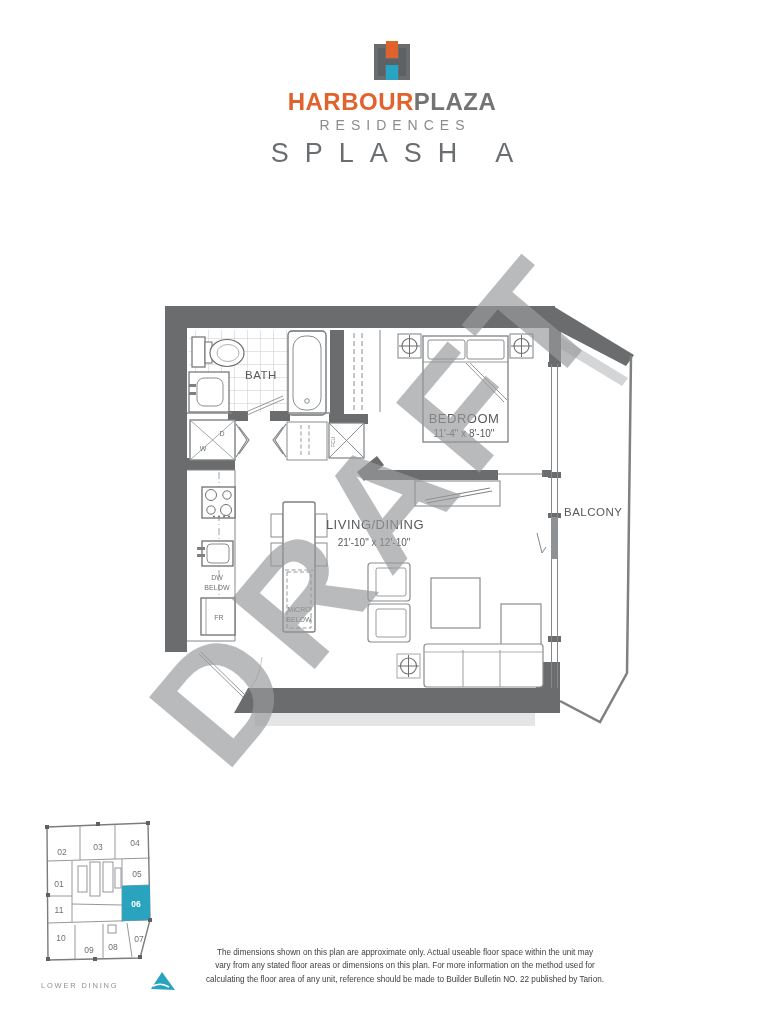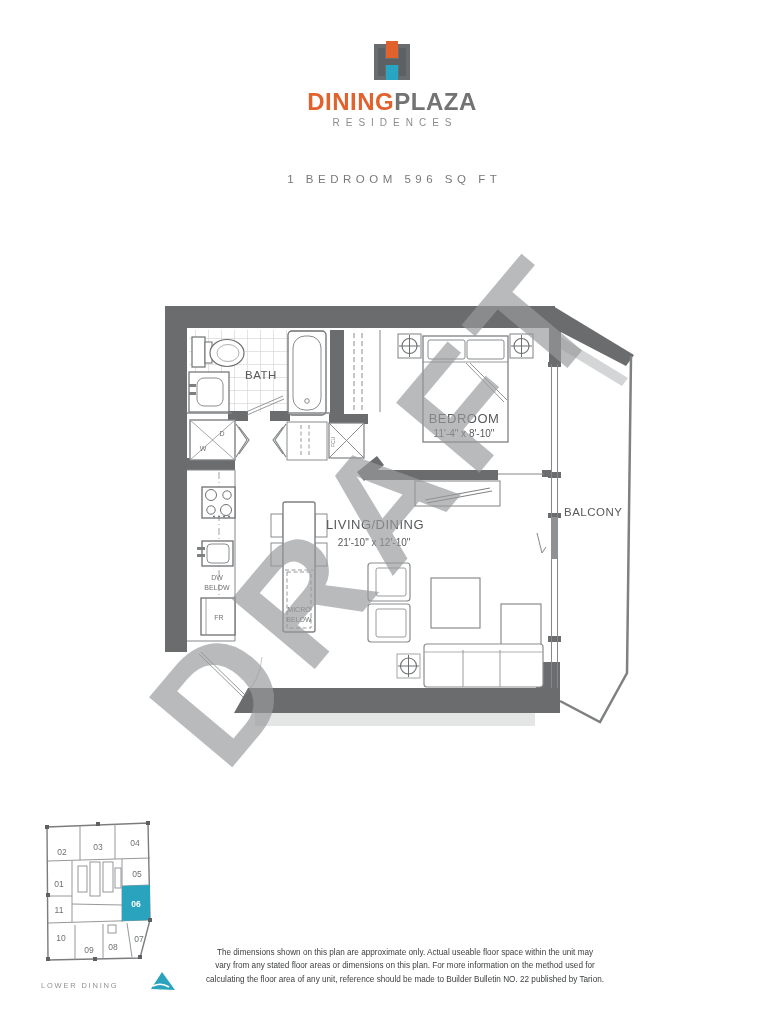--- a/index.html
+++ b/index.html
@@ -3,21 +3,21 @@
 <meta charset="utf-8">
 <style>
   html,body{margin:0;padding:0;background:#ffffff;}
   #page{position:relative;width:784px;height:1024px;background:#ffffff;overflow:hidden;
         font-family:"Liberation Sans",sans-serif;}
   .abs{position:absolute;}
   .ctr{left:0;width:784px;text-align:center;}
   
   #wordmark{top:88px;font-size:24px;font-weight:bold;letter-spacing:0.5px;}
   #wordmark .w1{color:#e2622e;} #wordmark .w2{color:#737373;}
-  #residences{top:117px;font-size:10px;letter-spacing:6px;text-indent:6px;color:#8a8c8e;}
+  #residences{top:117px;font-size:14px;letter-spacing:6px;text-indent:6px;color:#8a8c8e;}
   #plan-name{top:138px;font-size:27px;letter-spacing:16px;text-indent:16px;color:#6b6e70;}
   #plan-spec{top:173px;font-size:11.5px;letter-spacing:4.5px;text-indent:4.5px;color:#77797b;}
   
   #disclaimer{top:946px;left:10px;width:790px;text-align:center;font-size:8.2px;
               line-height:13.4px;color:#3f4041;}
   #disclaimer div{white-space:nowrap;}
   #keyplan-caption{top:981px;left:41px;font-size:7.5px;letter-spacing:1.8px;color:#8f9193;}
   
   text{font-family:"Liberation Sans",sans-serif;fill:#58595b;}
   .room-lbl{font-size:11.5px;letter-spacing:0.5px;}
@@ -36,24 +36,24 @@
 
   <div class="abs" style="left:374px;top:44px;width:36px;height:36px;">
     <div class="abs" style="left:0;top:0;width:36px;height:36px;background:#6a6d70;"></div>
     <div class="abs" style="left:4px;top:4px;width:7px;height:28px;background:#5e6164;"></div>
     <div class="abs" style="left:25px;top:4px;width:7px;height:28px;background:#5e6164;"></div>
     <div class="abs" style="left:11px;top:15px;width:14px;height:6px;background:#5e6164;"></div>
     <div class="abs" style="left:12px;top:-3px;width:12px;height:17px;background:#e2622e;"></div>
     <div class="abs" style="left:12px;top:21px;width:12px;height:15px;background:#27a5c3;"></div>
   </div>
   <div id="wordmark" class="abs ctr">
-    <span class="w1">DINING</span><span class="w2">PLAZA</span>
+    <span class="w1">HARBOUR</span><span class="w2">PLAZA</span>
   </div>
   <div id="residences" class="abs ctr">RESIDENCES</div>
-  <div id="plan-spec" class="abs ctr">1 BEDROOM 596 SQ FT</div>
+  <div id="plan-name" class="abs ctr">SPLASH A</div>
 
   <svg class="abs" style="left:0;top:0;" width="784" height="1024" viewBox="0 0 784 1024">
     <defs>
       <pattern id="tiles" width="13" height="13" patternUnits="userSpaceOnUse">
         <path d="M13 0H0V13" fill="none" stroke="#c9cacc" stroke-width="1"></path>
       </pattern>
     </defs>
 
     <g>
 

